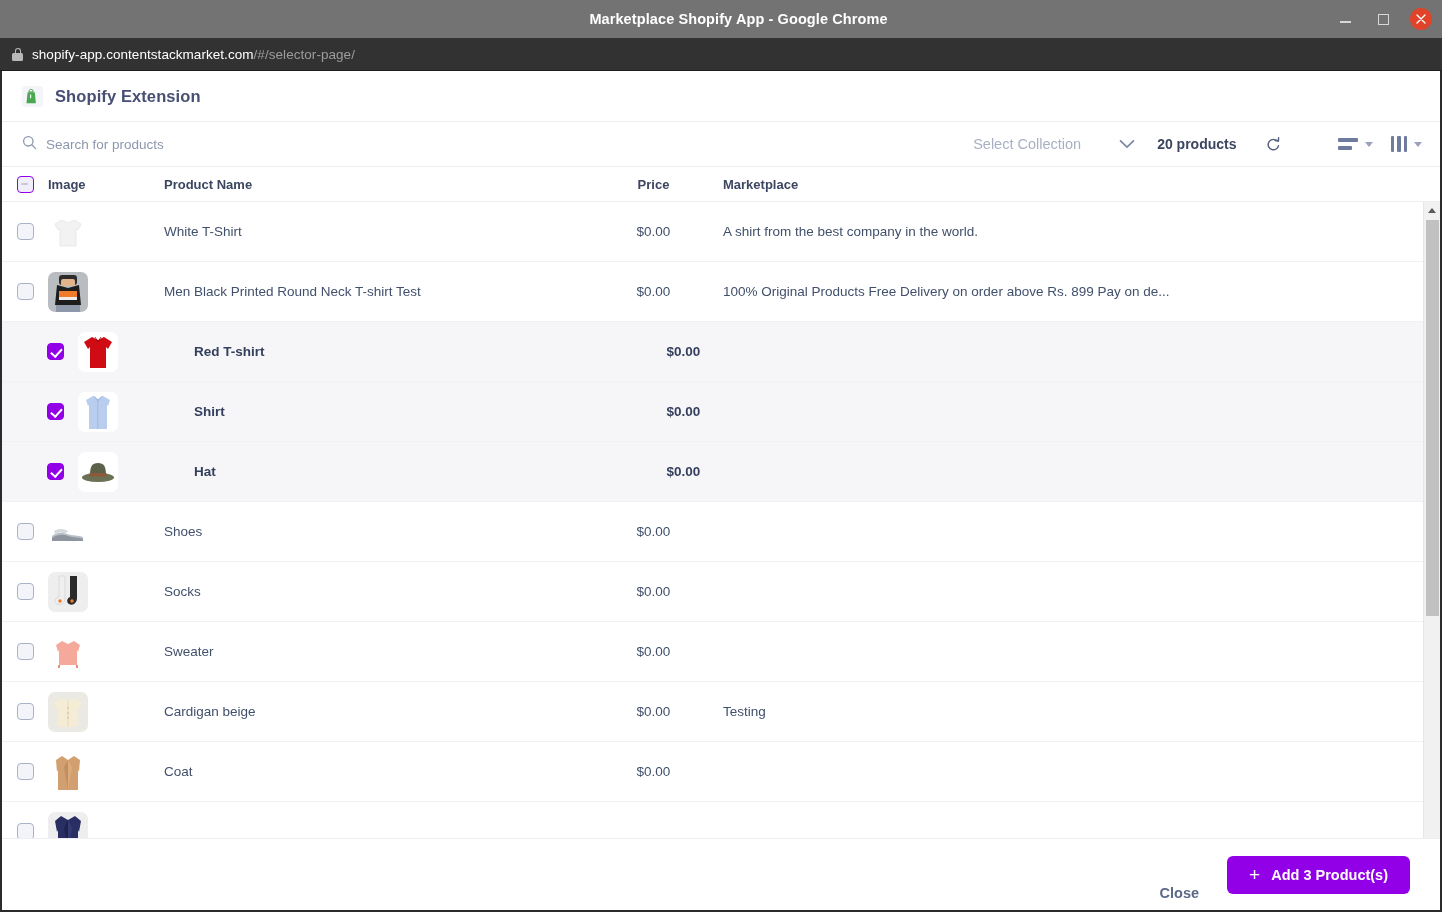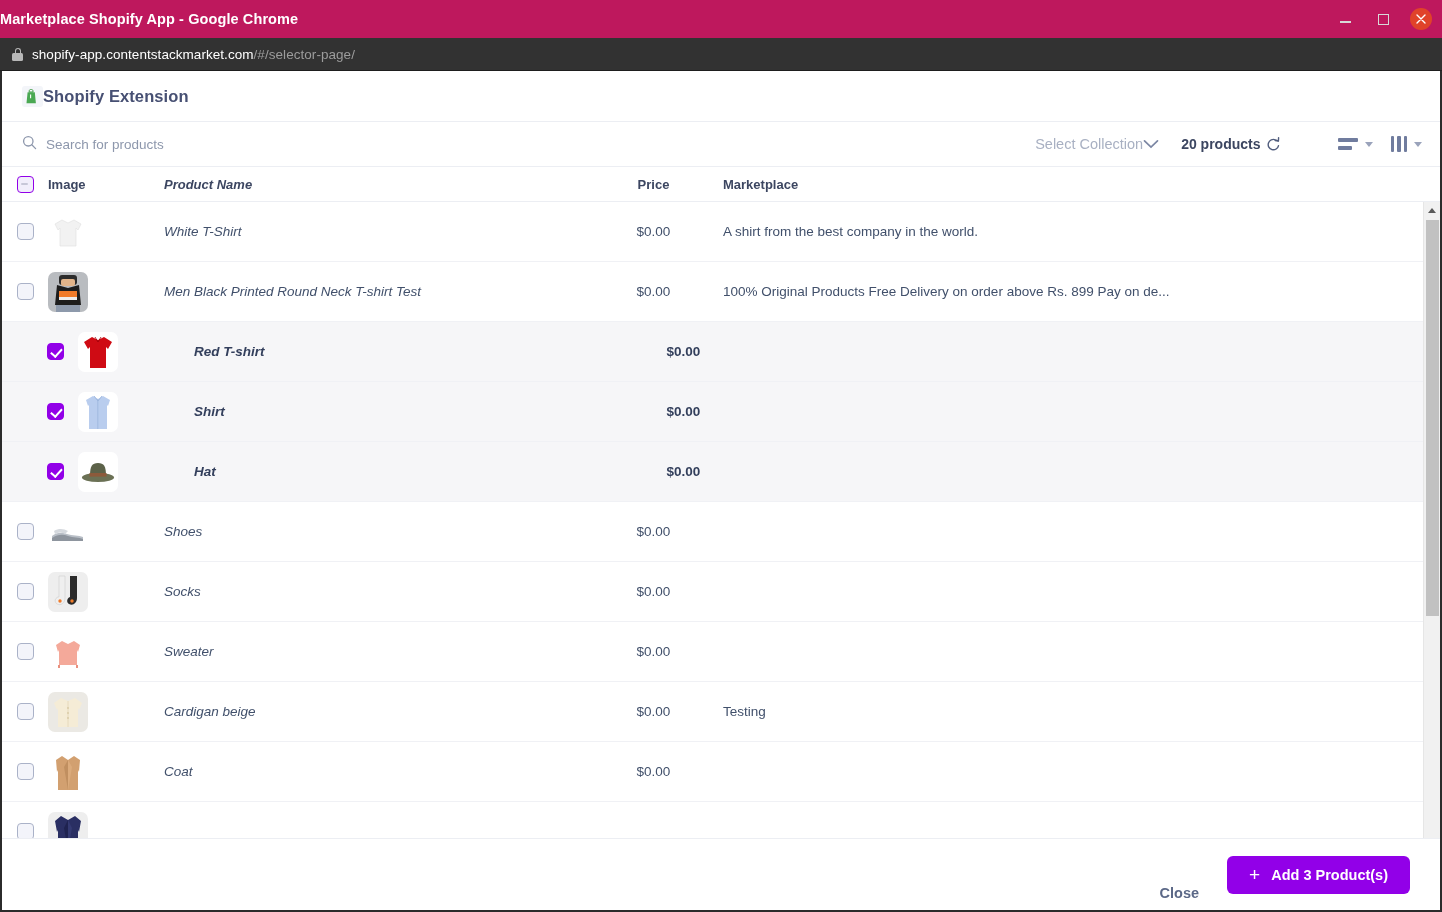--- a/index.html
+++ b/index.html
@@ -8,23 +8,24 @@
     font-family: "Liberation Sans", sans-serif;
     background: #2b2b2b;
     overflow: hidden;
   }
 
   
   .window { width: 1442px; height: 912px; display: flex; flex-direction: column; background: #2b2b2b; }
 
   .titlebar {
     height: 38px; flex: 0 0 38px;
-    background: #be185d;
-    display: flex; align-items: center; justify-content: flex-start;
+    background: #737373;
+    display: flex; align-items: center; justify-content: center;
     position: relative;
+    padding-left: 35px;
   }
   .titlebar-title {
     color: #ffffff; font-size: 14.5px; font-weight: bold; letter-spacing: .1px;
   }
   .win-controls { position: absolute; right: 10px; top: 0; height: 38px; display: flex; align-items: center; gap: 16px; }
   .win-btn { width: 22px; height: 22px; display: flex; align-items: center; justify-content: center; color: #d8d8d8; font-size: 13px; }
   .win-btn.min { font-size: 16px; line-height: 4px; }
   .win-btn .bar { display:block; width: 11px; height: 1.5px; background: #d8d8d8; margin-top: 6px;}
   .win-btn .sq { display:block; width: 11px; height: 11px; border: 1.5px solid #d8d8d8; }
   .win-btn.close { background: #e0432a; border-radius: 50%; width: 22px; height: 22px; color: #fff; font-size: 14px; font-weight: 300; }
@@ -44,62 +45,62 @@
   
   .page {
     flex: 1 1 auto; background: #ffffff;
     display: flex; flex-direction: column;
     border-left: 2px solid #2b2b2b; border-right: 2px solid #2b2b2b; border-bottom: 2px solid #2b2b2b;
     position: relative; overflow: hidden;
   }
 
   .app-header {
     height: 51px; flex: 0 0 51px;
-    display: flex; align-items: center; gap: 0; padding-left: 20px;
+    display: flex; align-items: center; gap: 12px; padding-left: 20px;
     border-bottom: 1px solid #eceef3;
   }
   .shopify-logo {
     width: 21px; height: 21px; border-radius: 3px; background: #f3f5f9;
     display: flex; align-items: center; justify-content: center;
   }
   .app-title { font-size: 16.5px; font-weight: bold; color: #475073; letter-spacing: .1px; }
 
   .toolbar {
     height: 45px; flex: 0 0 45px;
     display: flex; align-items: center; border-bottom: 1px solid #eceef3;
     padding: 0 18px 0 20px;
   }
   .search-area { display: flex; align-items: center; gap: 9px; flex: 1 1 auto; }
   .search-input { border: none; outline: none; font-size: 13.5px; color: #737373; background: transparent; width: 300px; font-family: inherit; }
   .search-input::placeholder { color: #8d97ac; }
 
   .collection-select {
-    display: flex; align-items: center; margin-right: 22px;
+    display: flex; align-items: center; gap: 38px; margin-right: 22px;
   }
   .collection-label { font-size: 14.5px; color: #a8b0c2; }
   .chev { width: 0; height: 0; border-left: 5.5px solid transparent; border-right: 5.5px solid transparent; border-top: 6px solid #7b86a3; }
   .chev.small { border-left-width: 4.5px; border-right-width: 4.5px; border-top-width: 5px; border-top-color: #9aa3bb; }
 
-  .product-count { font-size: 14px; font-weight: bold; color: #3c4661; margin-right: 4px; white-space: nowrap; }
+  .product-count { font-size: 14px; font-weight: bold; color: #3c4661; margin-right: 28px; white-space: nowrap; }
   .refresh-icon { margin-right: 38px; color: #515d7d; display: flex; align-items: center; }
   .view-toggle { display: flex; align-items: center; gap: 7px; margin-left: 18px; }
   .rows-icon { display: flex; flex-direction: column; gap: 4px; }
   .rows-icon i { display: block; width: 20px; height: 4px; background: #707c9e; border-radius: 1px; }
   .rows-icon i:last-child { width: 14px; }
   .cols-icon { display: flex; gap: 3px; }
   .cols-icon i { display: block; width: 3.5px; height: 16px; background: #707c9e; border-radius: 1px; }
 
   .table-head {
     height: 35px; flex: 0 0 35px;
     display: flex; align-items: center; border-bottom: 1px solid #eceef3;
     font-size: 13px; font-weight: bold; color: #3c4661;
   }
   .col-check { width: 46px; flex: 0 0 46px; display: flex; align-items: center; justify-content: center; }
   .col-image  { width: 116px; flex: 0 0 116px; }
-  .col-name   { width: 420px; flex: 0 0 420px; font-style: italic; }
+  .col-name   { width: 420px; flex: 0 0 420px; }
   .col-price  { width: 139px; flex: 0 0 139px; text-align: center; }
   .col-desc   { flex: 1 1 auto; padding-right: 20px; }
 
   
   .cb { width: 17px; height: 17px; border-radius: 4px; border: 1.7px solid #aab2c8; background: #f3f4fa; position: relative; cursor: pointer; }
   .cb.indet { border-color: #9200e8; background: #f1eefb; }
   .cb.indet::after { content: ""; position: absolute; left: 3px; top: 6.3px; width: 7.5px; height: 2px; background: #c7c7d8; border-radius: 1px; }
   .cb.checked { background: #9200e8; border-color: #9200e8; }
   .cb.checked::after {
     content: ""; position: absolute; left: 5.2px; top: 1.5px;

